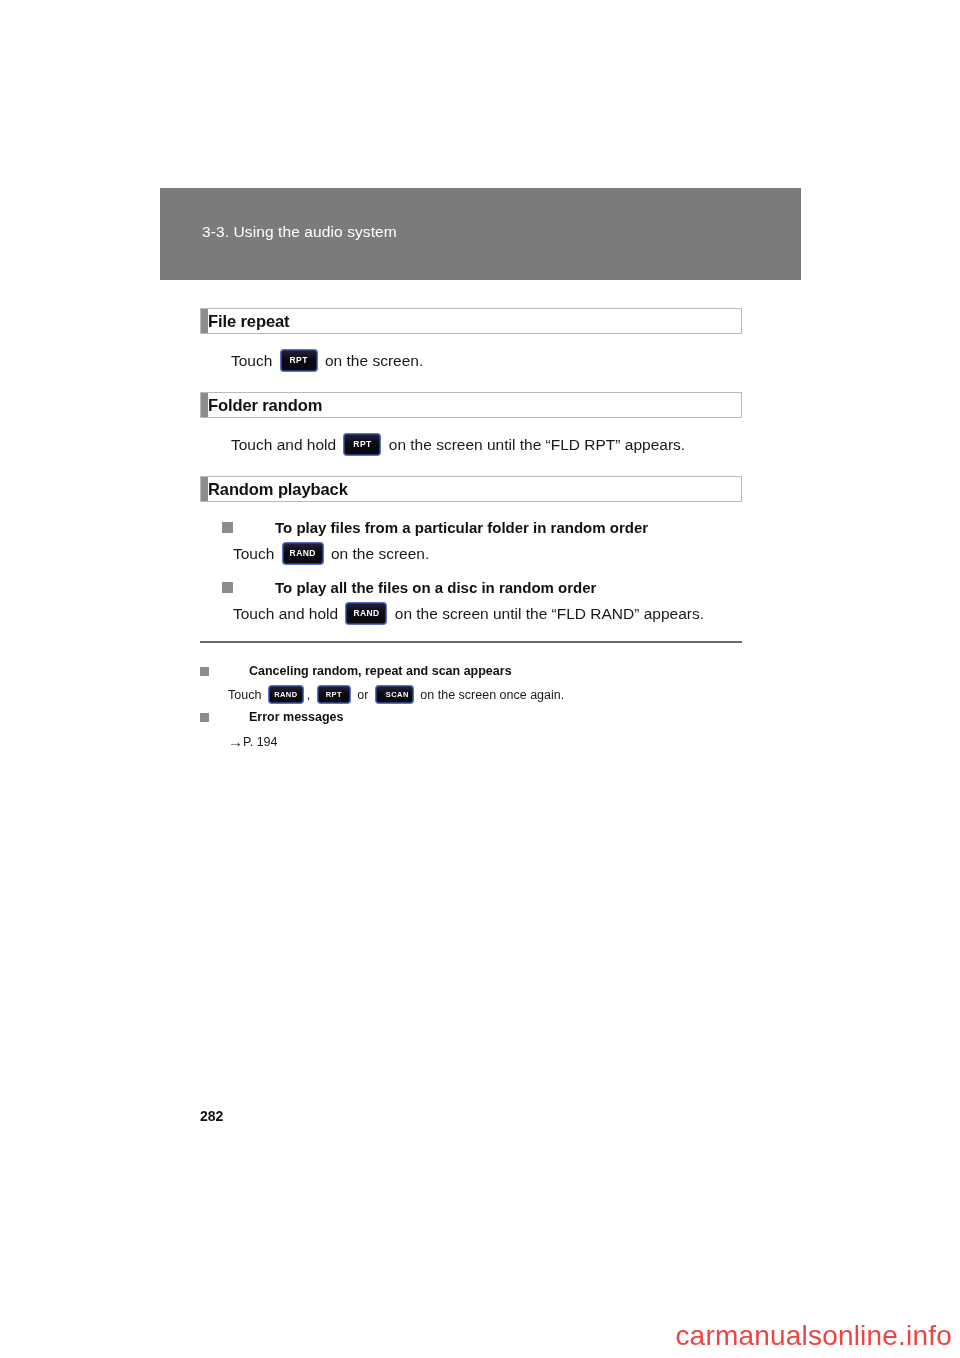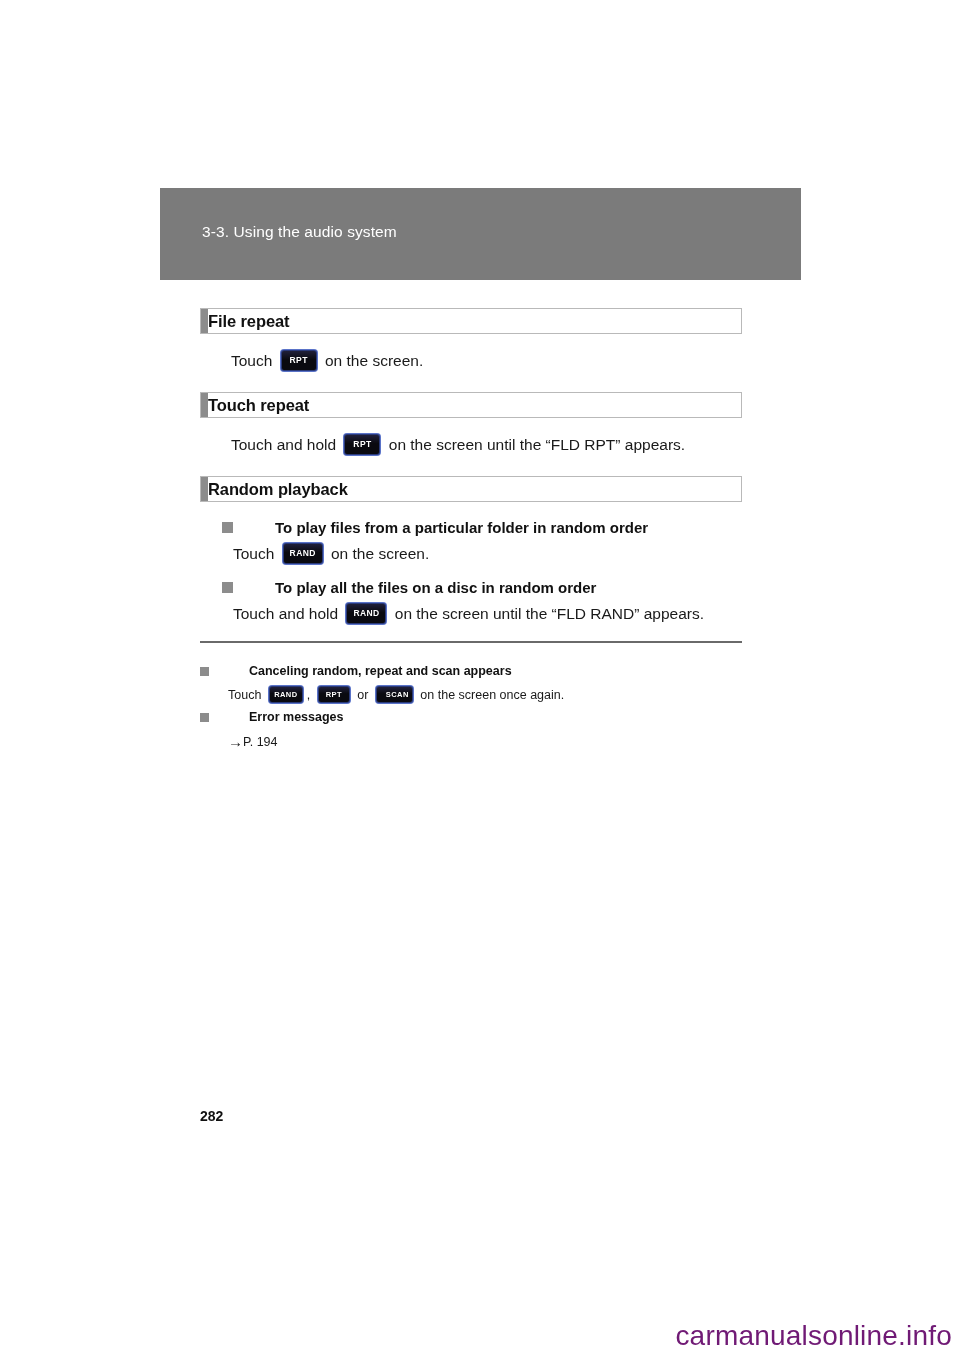--- a/index.html
+++ b/index.html
@@ -169,21 +169,21 @@
     font-weight: bold;
     color: #111111;
   }
 
   
   .watermark {
     position: absolute;
     right: 8px;
     bottom: 6px;
     font-size: 28px;
-    color: #701a75;
+    color: #ef4444;
     letter-spacing: 0.2px;
     font-family: "Liberation Sans", sans-serif;
   }
 
   .arrow-glyph { font-size: 15px; }
 </style>
 </head>
 <body>
 
 <div class="chapter-band">
@@ -197,21 +197,21 @@
     <span class="head-label">File repeat</span>
   </div>
   <div class="gap-after-head"></div>
   <div class="para indent-1">
     <span>Touch </span><span class="key k-rpt">RPT</span><span> on the screen.</span>
   </div>
   <div class="gap-between"></div>
 
   <div class="section-head">
     <span class="head-bar"></span>
-    <span class="head-label">Touch repeat</span>
+    <span class="head-label">Folder random</span>
   </div>
   <div class="gap-after-head"></div>
   <div class="para indent-1">
     <span>Touch and hold </span><span class="key k-rpt">RPT</span><span> on the screen until the “FLD RPT” appears.</span>
   </div>
   <div class="gap-between"></div>
 
   <div class="section-head">
     <span class="head-bar"></span>
     <span class="head-label">Random playback</span>

